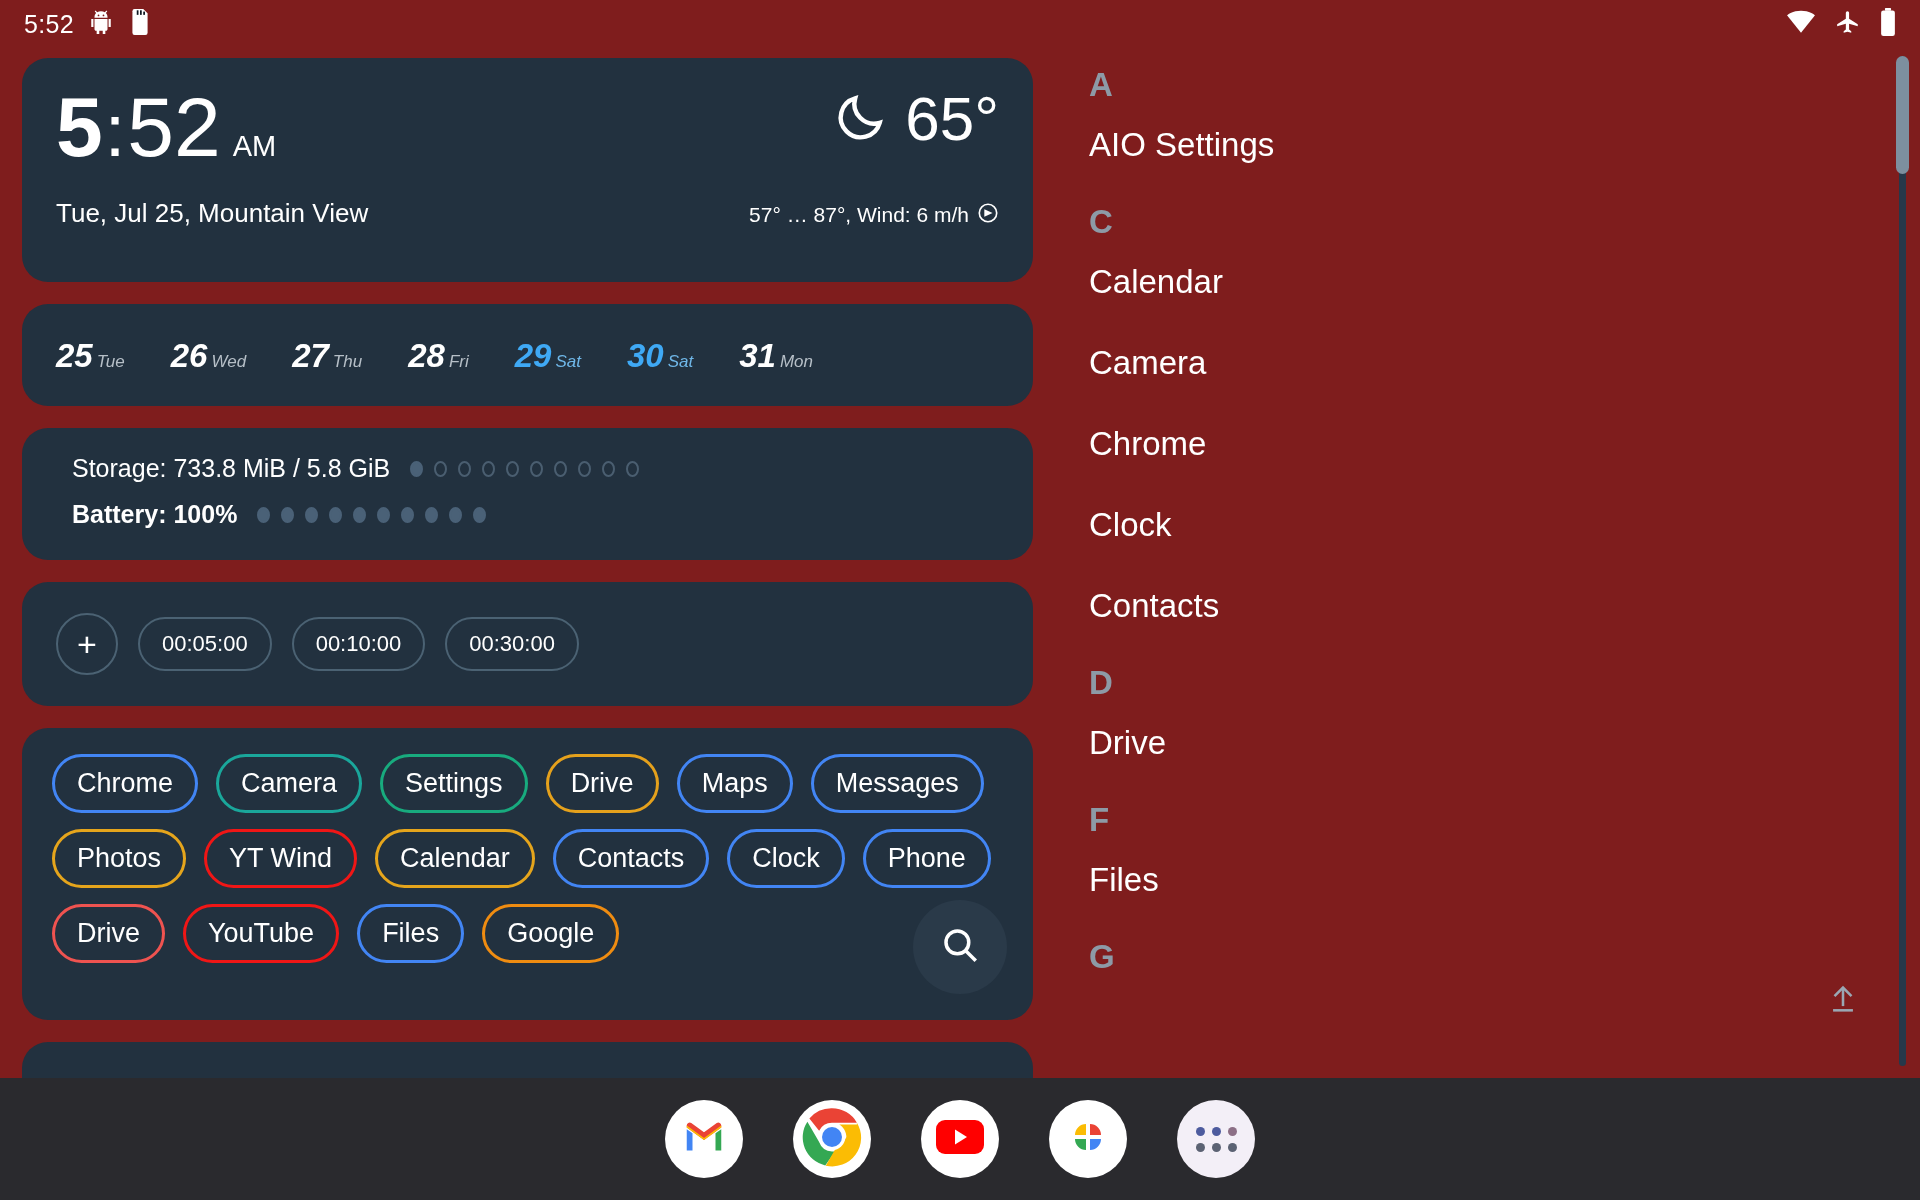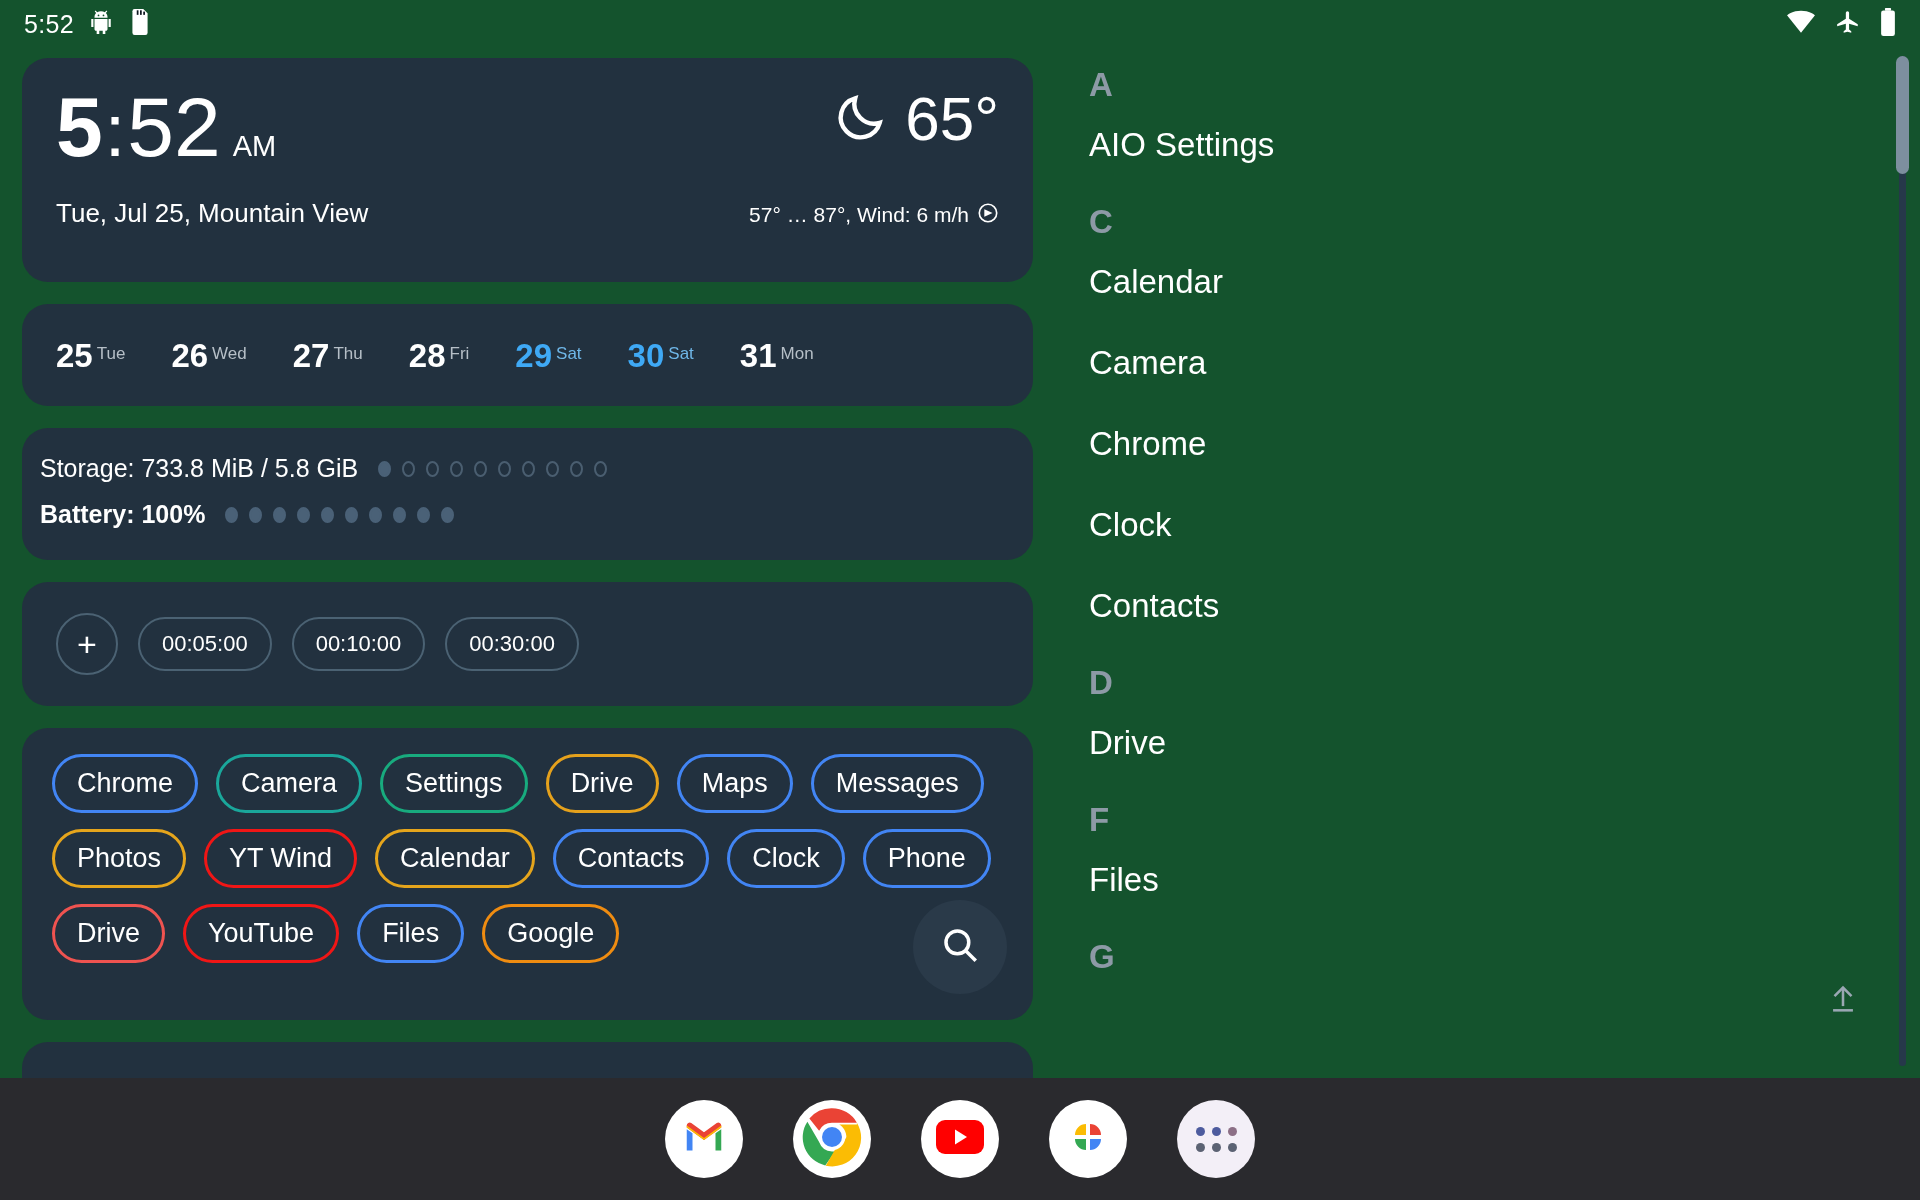--- a/index.html
+++ b/index.html
@@ -5,21 +5,21 @@
   * { box-sizing: border-box; margin: 0; padding: 0; }
   html, body {
     width: 1920px; height: 1200px;
     background: #0d1620;
     font-family: "Liberation Sans", sans-serif;
     overflow: hidden;
   }
   #screen {
     position: relative;
     width: 1920px; height: 1200px;
-    background: #14532d;
+    background: #7f1d1d;
   }
 
   
   #statusbar {
     position: absolute; top: 0; left: 0;
     width: 1920px; height: 48px;
     display: flex; align-items: center;
     padding: 0 24px;
     color: #ffffff;
   }
@@ -51,28 +51,28 @@
   .clock-ampm { font-size: 29px; font-weight: 400; margin-left: 12px; text-align: right; }
   .weather-right { margin-left: auto; text-align: right; color: #fff; }
   .weather-top { display: flex; align-items: center; justify-content: flex-end; gap: 16px; }
   .weather-temp { font-size: 62px; font-weight: 300; line-height: 1; }
   .clock-sub { margin-top: 30px; display: flex; align-items: flex-end; color: #fff; }
   .clock-date { font-size: 26px; }
   .weather-sub { margin-left: auto; font-size: 21px; display: flex; align-items: center; gap: 8px; }
 
   
   #dates-card { height: 102px; display: flex; align-items: center; padding: 0 34px; gap: 46px; }
-  .day { display: flex; align-items: center; color: #ffffff; }
+  .day { display: flex; align-items: flex-end; color: #ffffff; font-style: italic; }
   .day-num { font-size: 33px; font-weight: 600; line-height: 1; }
   .day-name { font-size: 17px; margin-left: 4px; color: #b6bfc7; line-height: 1; position: relative; top: -2px; }
   .day.weekend .day-num { color: #3fa9f5; }
   .day.weekend .day-name { color: #6fb7e8; }
 
   
-  #meters-card { height: 132px; padding: 26px 18px; }
+  #meters-card { height: 132px; padding: 26px 50px; }
   .meter-row { display: flex; align-items: center; color: #fff; font-size: 25px; }
   .meter-row + .meter-row { margin-top: 17px; font-weight: bold; }
   .dots { display: flex; align-items: center; gap: 11px; margin-left: 20px; }
   .dot { width: 13px; height: 16px; border-radius: 50%; border: 2px solid #4a5e70; }
   .dot.filled { background: #4a6177; border-color: #4a6177; }
 
   
   #timers-card { height: 124px; display: flex; align-items: center; padding: 0 34px; gap: 20px; }
   .pill {
     border: 2px solid #4b6273;

